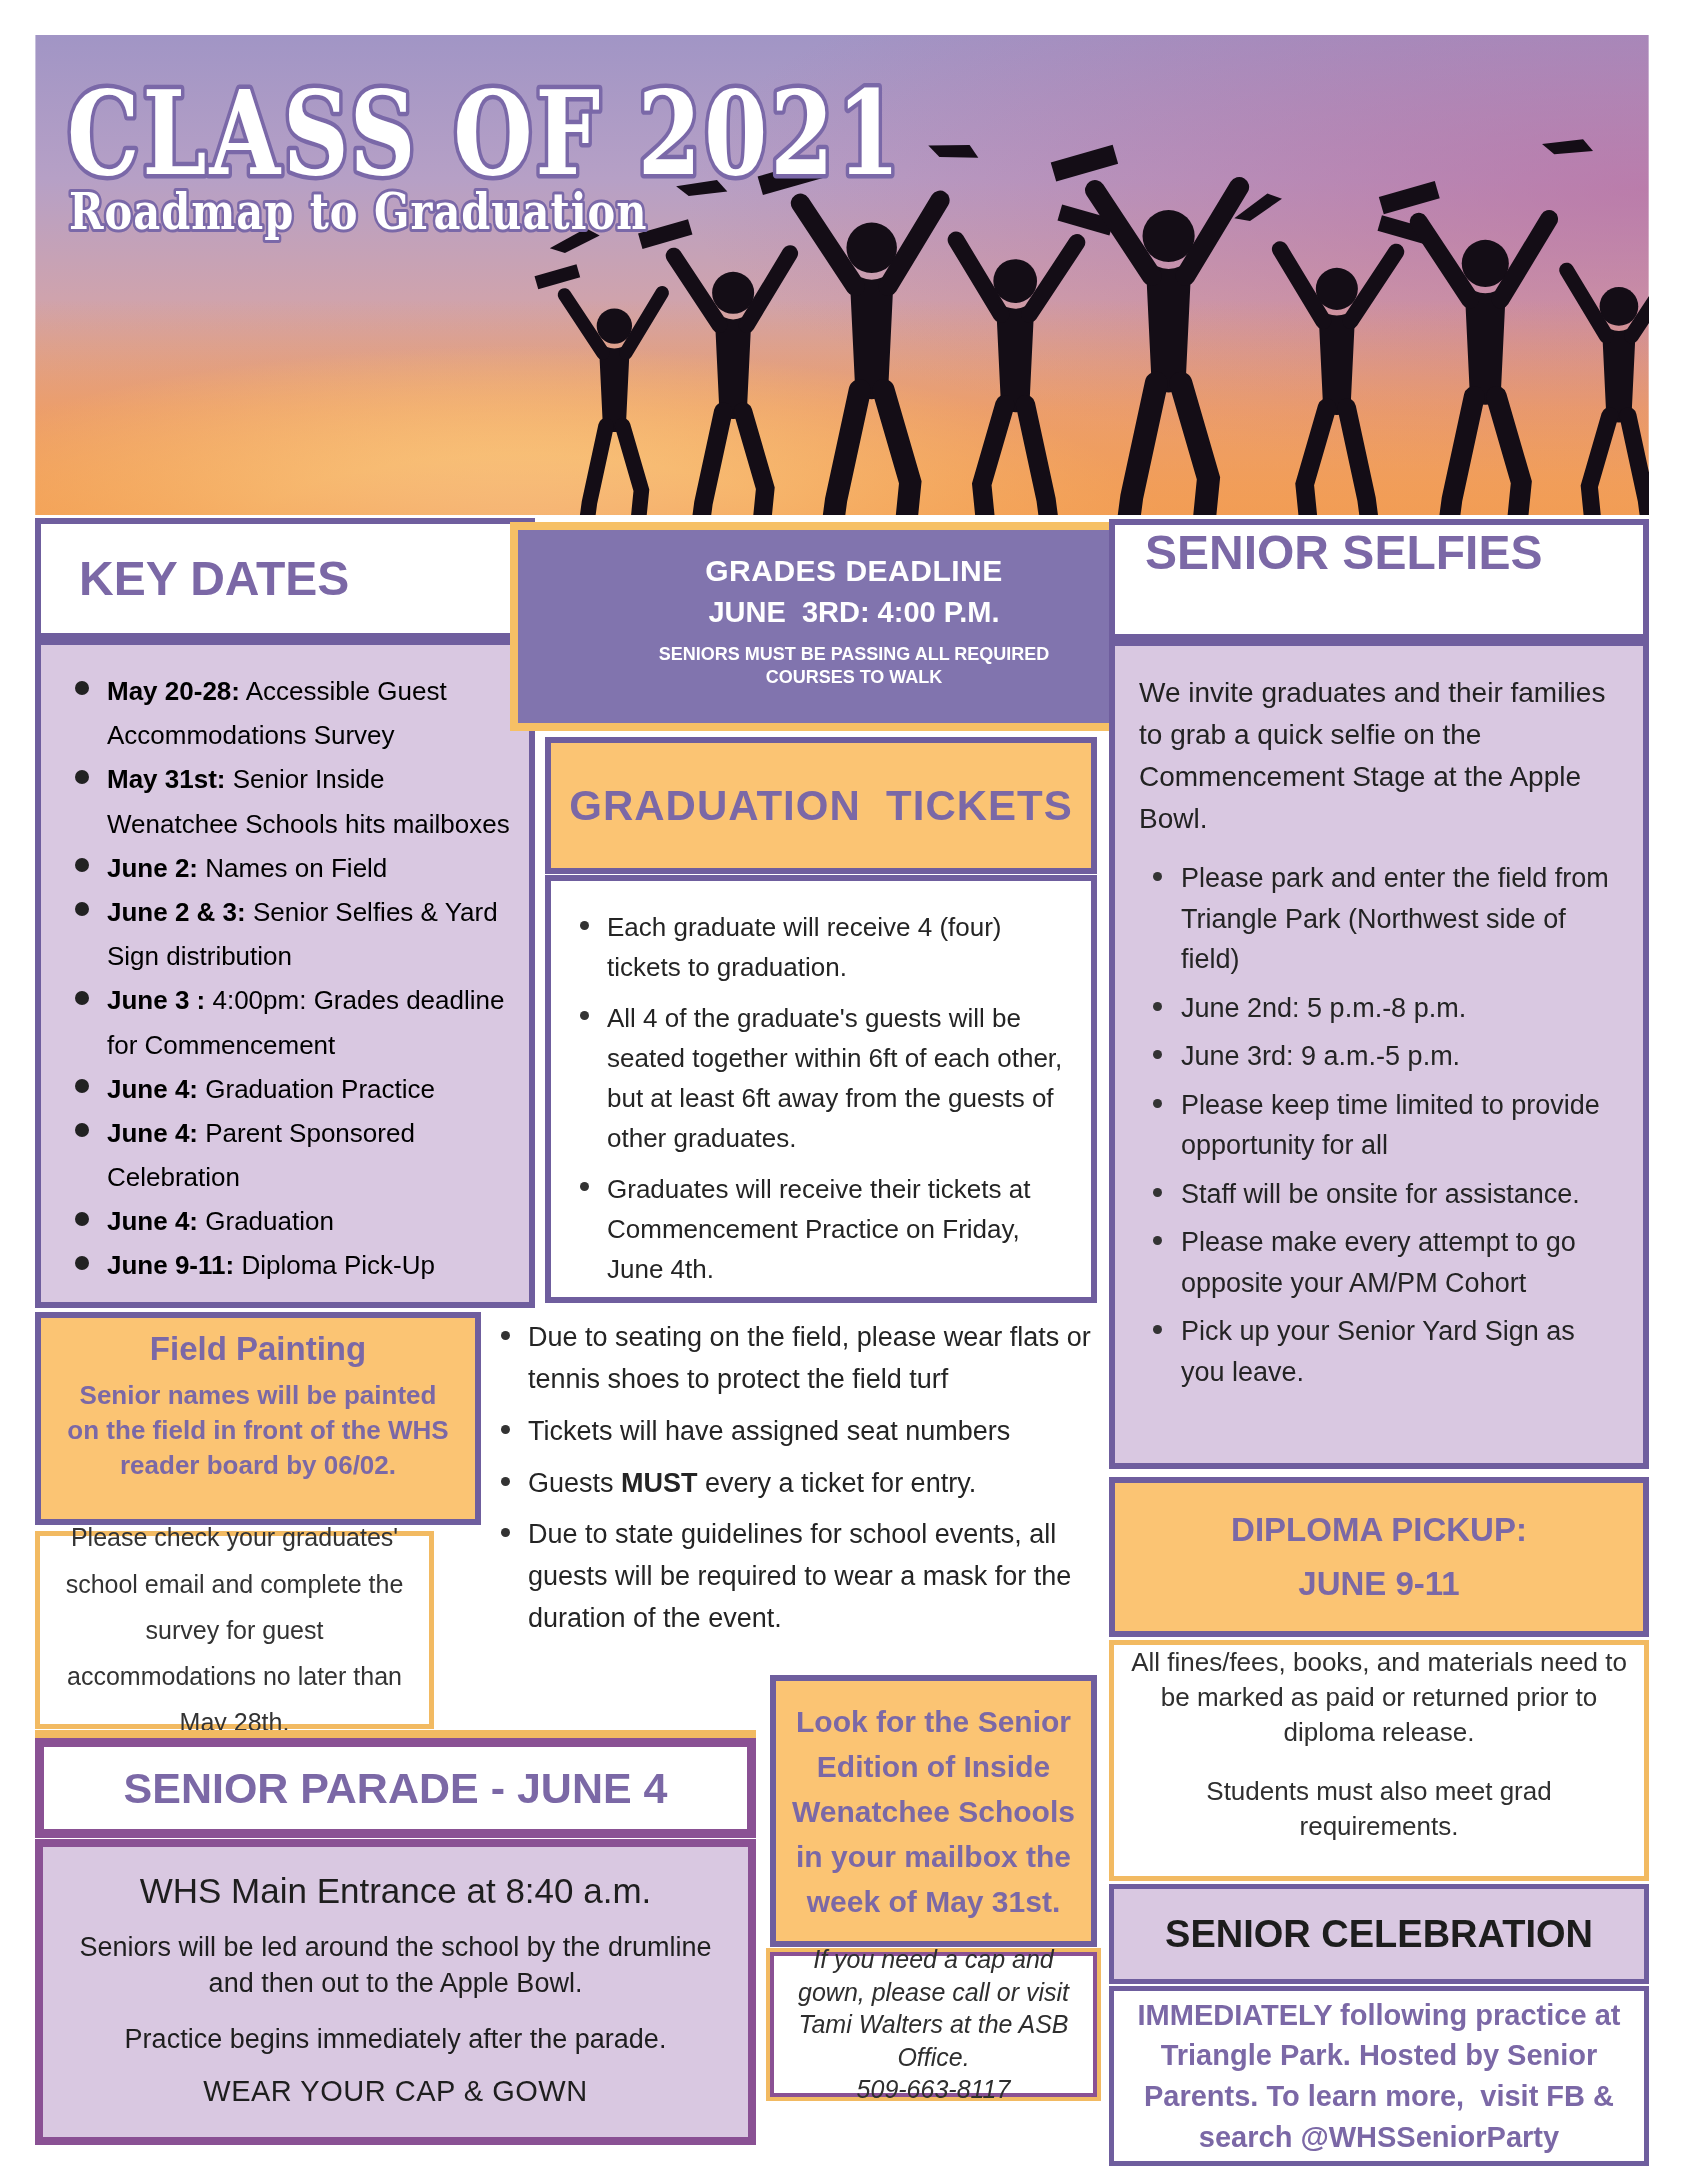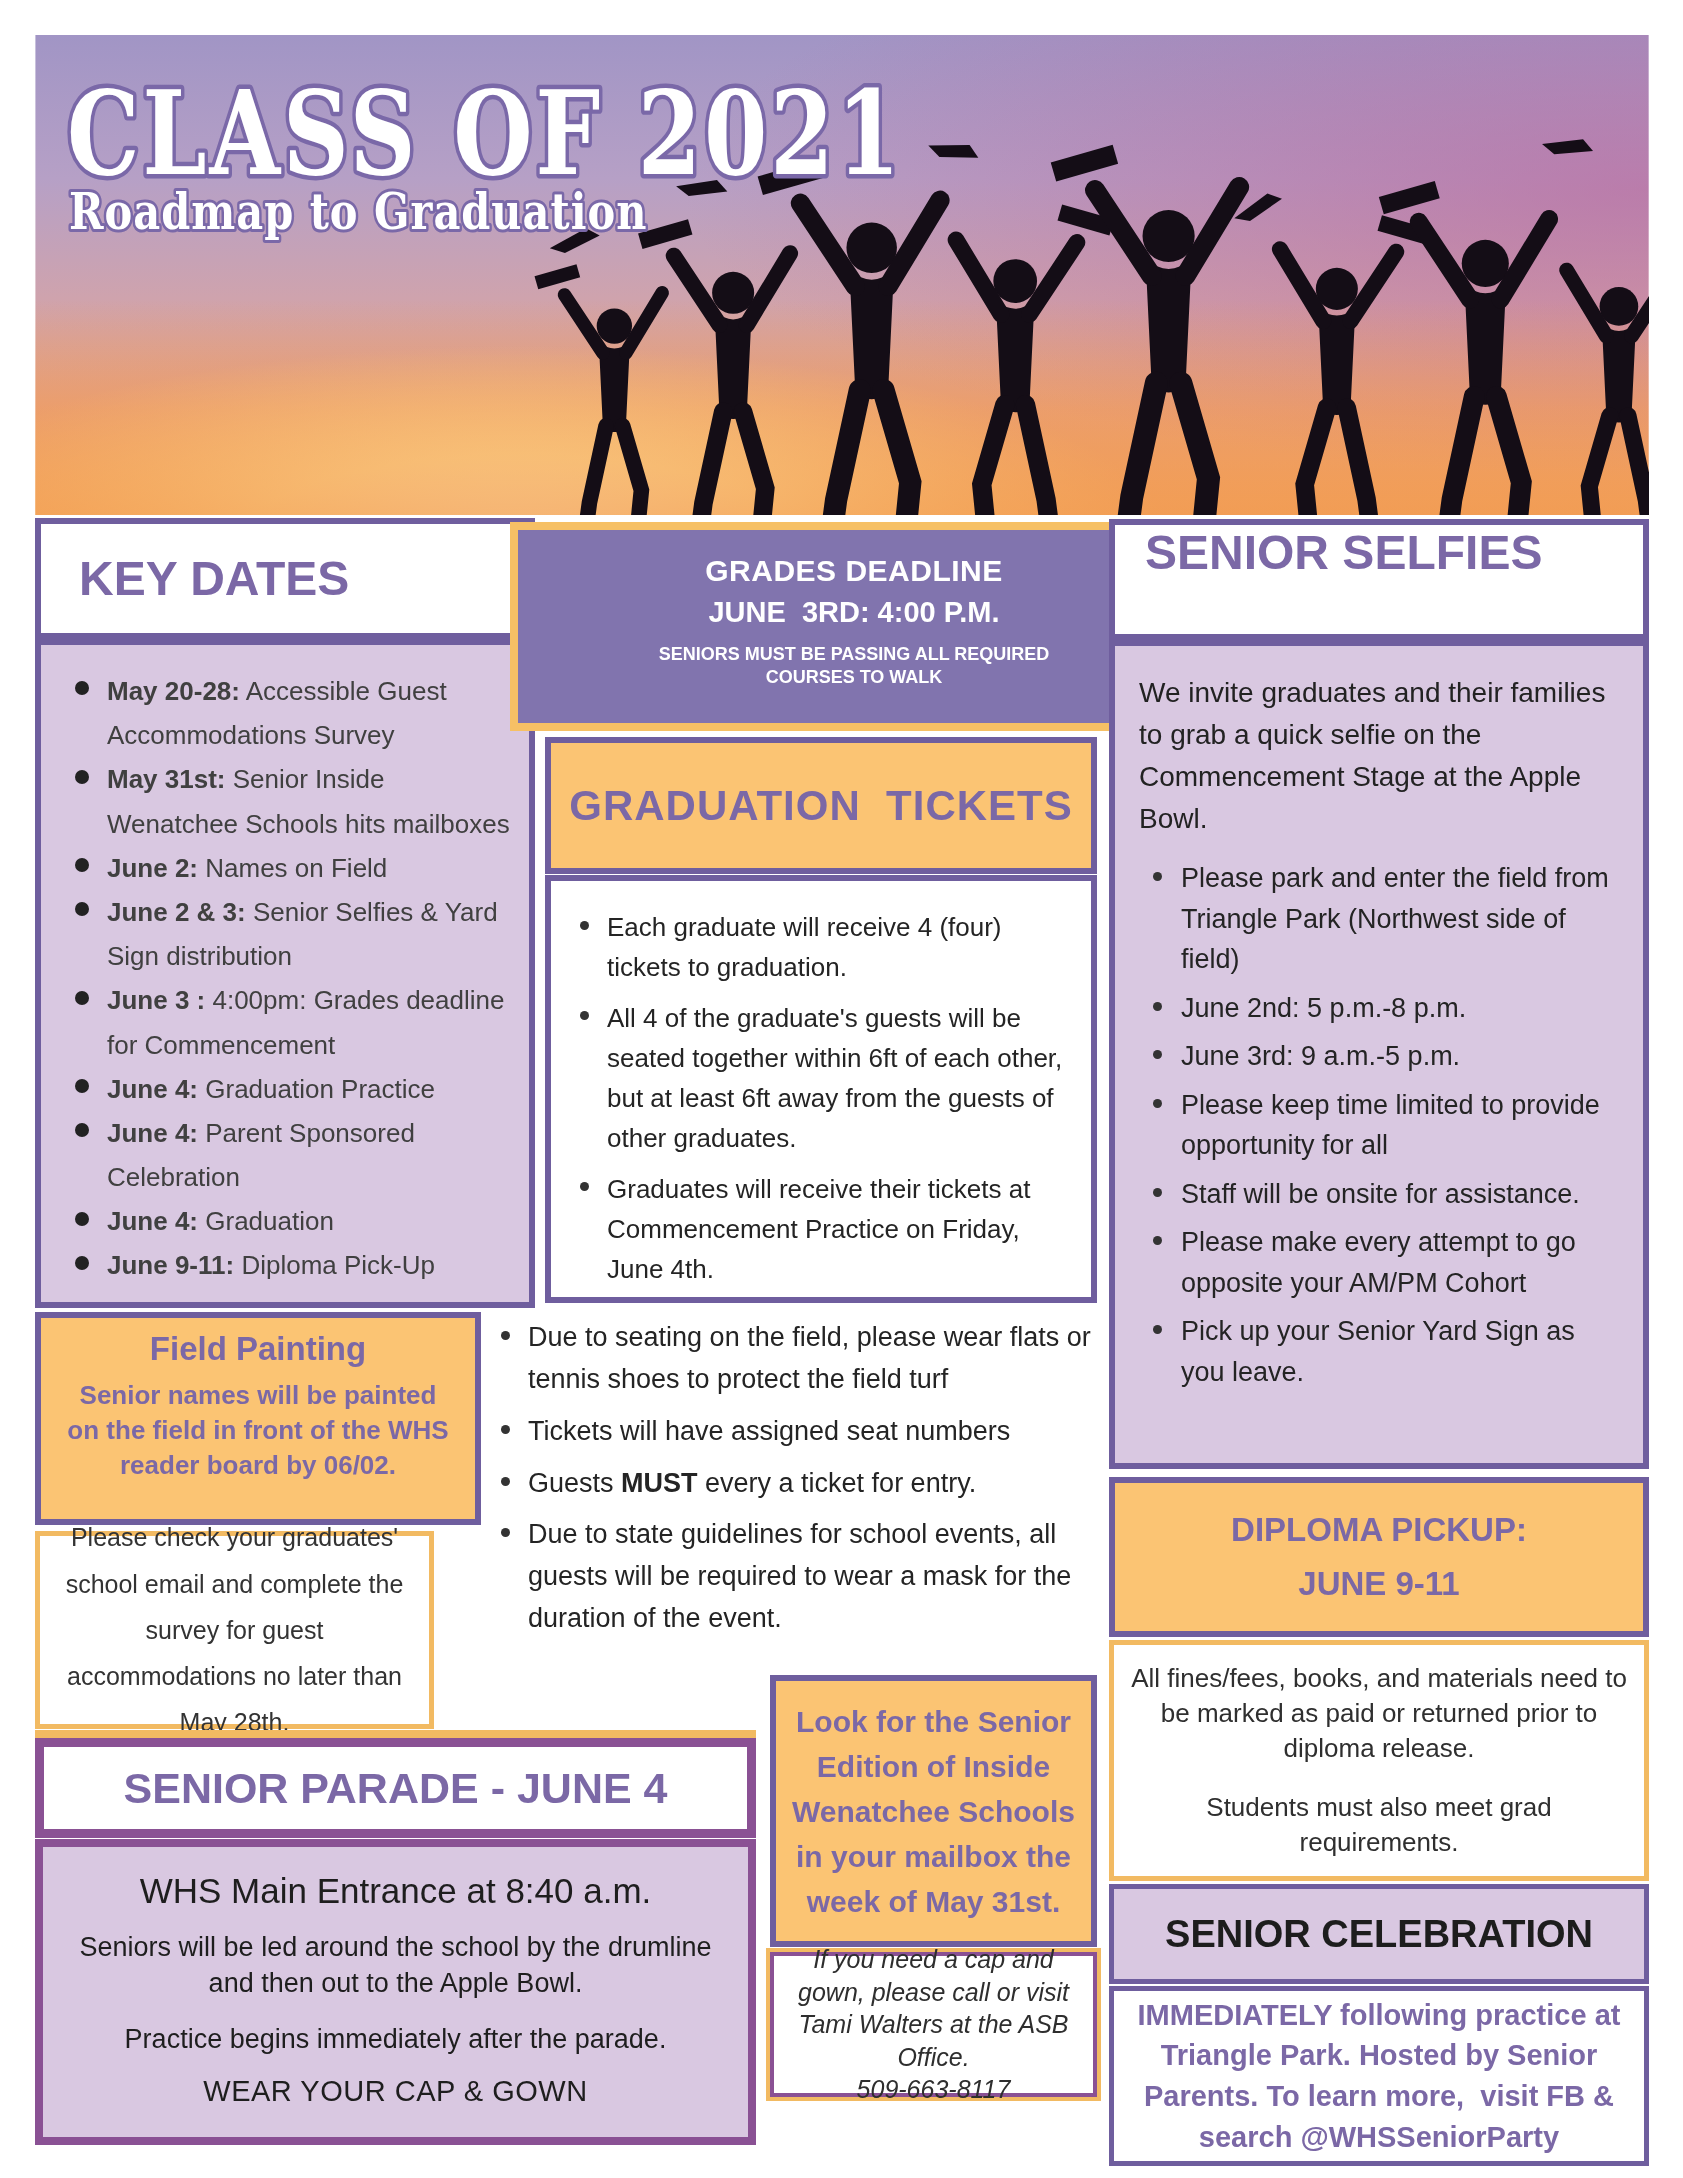--- a/index.html
+++ b/index.html
@@ -15,21 +15,21 @@
   
   .white-panel{background:#ffffff;border:6px solid #6f5e9e;}
   .lav-panel{background:#d9c8e1;border:6px solid #6f5e9e;}
   .orange-panel{background:#fbc473;border:6px solid #6f5e9e;}
   .head-purple{color:#7b68a6;font-weight:bold;}
 
   
   #key-dates-head{left:35px;top:518px;width:500px;height:121px;display:flex;align-items:center;
                   padding-left:38px;font-size:48px;text-align:right;}
   #key-dates-list{left:35px;top:639px;width:500px;height:669px;padding:24px 16px 0 26px;}
-  #key-dates-list ul{list-style:none;margin:0;padding:0;font-size:26px;line-height:1.7;color:#404040;}
+  #key-dates-list ul{list-style:none;margin:0;padding:0;font-size:26px;line-height:1.7;color:#000000;}
   #key-dates-list li{position:relative;padding-left:40px;}
   #key-dates-list li::before{content:"";position:absolute;left:8px;top:0.48em;width:14px;height:14px;
                   border-radius:50%;background:#222;}
 
   
   #grades-deadline{left:510px;top:522px;width:688px;height:209px;background:#8174ae;
                   border:8px solid #f6c065;color:#ffffff;text-align:center;padding-top:24px;}
   #grades-deadline .l1{font-size:30px;font-weight:bold;letter-spacing:0.5px;}
   #grades-deadline .l2{font-size:29px;font-weight:bold;margin-top:8px;}
   #grades-deadline .l3{font-size:18px;font-weight:bold;margin:14px auto 0;max-width:475px;line-height:1.3;}
@@ -85,21 +85,21 @@
   #selfies-body .intro{font-size:28px;line-height:1.5;color:#222;margin:0 0 18px 0;}
   #selfies-body ul{font-size:27px;line-height:1.5;}
   #selfies-body li{padding-left:42px;margin-bottom:8px;}
   #selfies-body li::before{left:14px;}
 
   #diploma-head{left:1109px;top:1477px;width:540px;height:160px;display:flex;flex-direction:column;
                   align-items:center;justify-content:center;text-align:center;font-size:33px;}
   #diploma-head .l2{margin-top:16px;}
   #fines-box{left:1109px;top:1640px;width:540px;height:241px;background:#ffffff;border:5px solid #f2ba62;
                   text-align:center;font-size:26px;color:#2f2f2f;font-weight:500;}
-  #fines-box .p1{margin:16px 6px 0;line-height:1.35;}
+  #fines-box .p1{margin:0 6px 0;line-height:1.35;}
   #fines-box .p2{margin:24px 30px 0;line-height:1.35;}
 
   #celebration-head{left:1109px;top:1884px;width:540px;height:100px;background:#d9c8e1;
                   border:5px solid #6f5e9e;display:flex;align-items:center;justify-content:center;
                   font-size:38px;font-weight:bold;color:#1d1d1d;}
   #celebration-body{left:1109px;top:1986px;width:540px;height:180px;background:#ffffff;
                   border:5px solid #6f5e9e;display:flex;align-items:center;justify-content:center;
                   text-align:center;font-size:29px;font-weight:bold;color:#7b68a6;line-height:1.4;
                   padding:0 10px;}
 </style>

